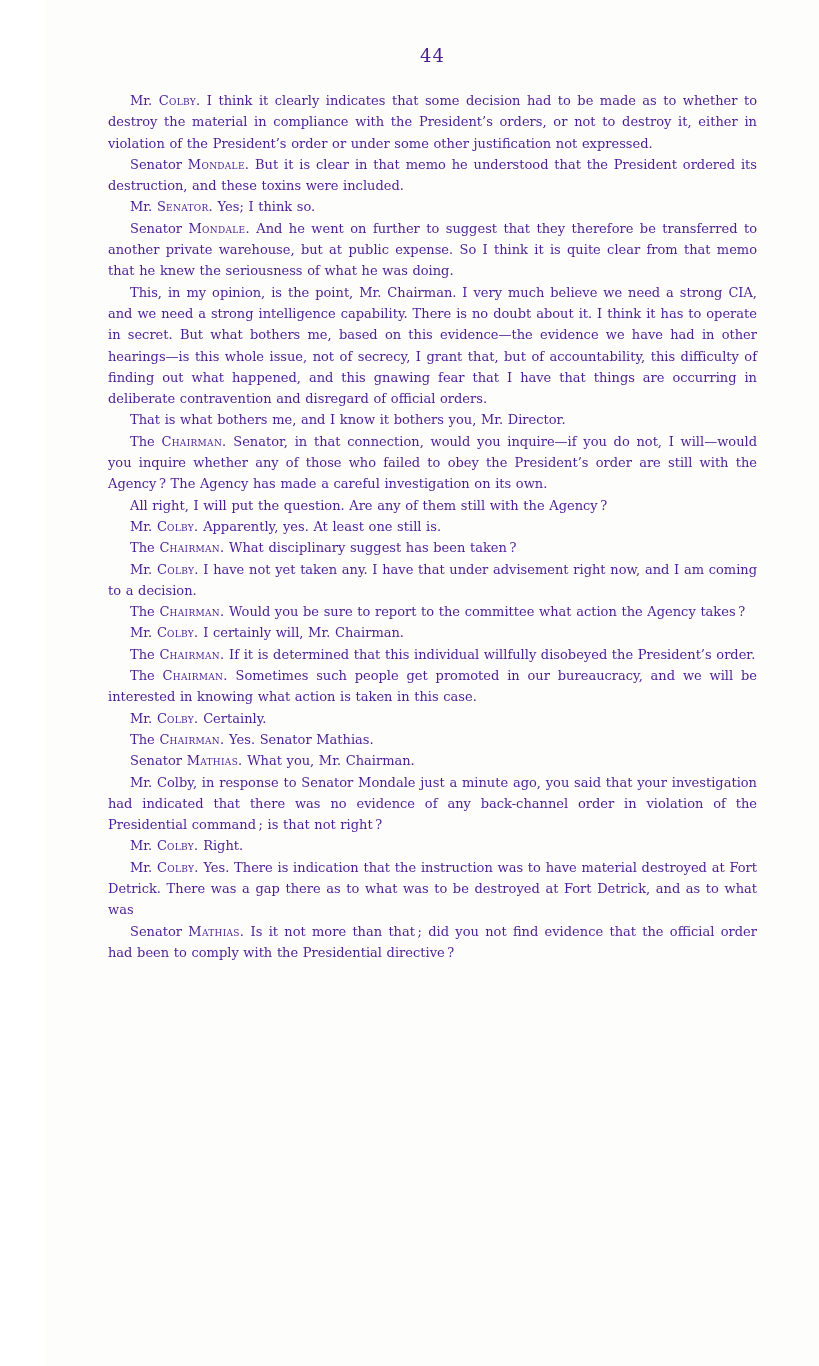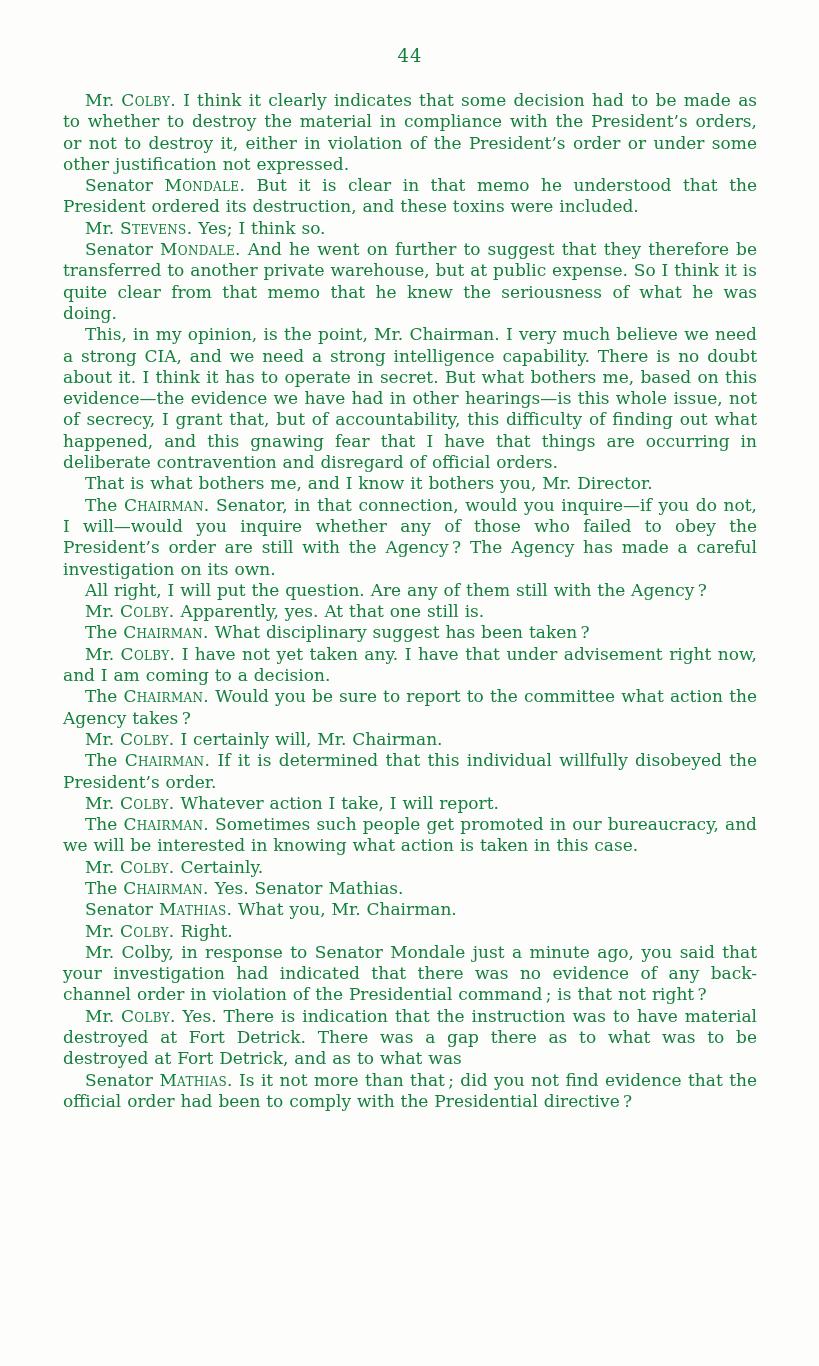--- a/index.html
+++ b/index.html
@@ -12,66 +12,66 @@
     height: 1366px;
     overflow: hidden;
     position: relative;
   }
   .page {
     position: absolute;
     inset: 0;
     box-sizing: border-box;
     padding: 46px 62px 0 63px;
     background: #fdfdfc;
-    color: #15803d;
+    color: #4c1d95;
     font-family: "DejaVu Serif", "Liberation Serif", serif;
+    margin-left: 45px;
   }
   .page-number {
     text-align: center;
     font-size: 18px;
     line-height: 20px;
     letter-spacing: 1px;
     margin: 0 0 24px 0;
   }
   .transcript p {
     margin: 0;
-    font-size: 17px;
+    font-size: 13px;
     line-height: 21.3px;
     text-align: justify;
     text-indent: 22px;
     word-spacing: 0.5px;
   }
   .transcript .sc {
     font-variant: small-caps;
     letter-spacing: 0.3px;
   }
 </style>
 </head>
 <body>
 
 <div class="page">
   <div class="page-number">44</div>
   <div class="transcript">
       <p><span>Mr. </span><span class="sc">Colby.</span><span> I think it clearly indicates that some decision had to be made as to whether to destroy the material in compliance with the President’s orders, or not to destroy it, either in violation of the President’s order or under some other justification not expressed.</span></p>
       <p><span>Senator </span><span class="sc">Mondale.</span><span> But it is clear in that memo he understood that the President ordered its destruction, and these toxins were included.</span></p>
-      <p><span>Mr. </span><span class="sc">Stevens.</span><span> Yes; I think so.</span></p>
+      <p><span>Mr. </span><span class="sc">Senator.</span><span> Yes; I think so.</span></p>
       <p><span>Senator </span><span class="sc">Mondale.</span><span> And he went on further to suggest that they therefore be transferred to another private warehouse, but at public expense. So I think it is quite clear from that memo that he knew the seriousness of what he was doing.</span></p>
       <p><span>This, in my opinion, is the point, Mr. Chairman. I very much believe we need a strong CIA, and we need a strong intelligence capability. There is no doubt about it. I think it has to operate in secret. But what bothers me, based on this evidence—the evidence we have had in other hearings—is this whole issue, not of secrecy, I grant that, but of accountability, this difficulty of finding out what happened, and this gnawing fear that I have that things are occurring in deliberate contravention and disregard of official orders.</span></p>
       <p><span>That is what bothers me, and I know it bothers you, Mr. Director.</span></p>
       <p><span>The </span><span class="sc">Chairman.</span><span> Senator, in that connection, would you inquire—if you do not, I will—would you inquire whether any of those who failed to obey the President’s order are still with the Agency ? The Agency has made a careful investigation on its own.</span></p>
       <p><span>All right, I will put the question. Are any of them still with the Agency ?</span></p>
-      <p><span>Mr. </span><span class="sc">Colby.</span><span> Apparently, yes. At that one still is.</span></p>
+      <p><span>Mr. </span><span class="sc">Colby.</span><span> Apparently, yes. At least one still is.</span></p>
       <p><span>The </span><span class="sc">Chairman.</span><span> What disciplinary suggest has been taken ?</span></p>
       <p><span>Mr. </span><span class="sc">Colby.</span><span> I have not yet taken any. I have that under advisement right now, and I am coming to a decision.</span></p>
       <p><span>The </span><span class="sc">Chairman.</span><span> Would you be sure to report to the committee what action the Agency takes ?</span></p>
       <p><span>Mr. </span><span class="sc">Colby.</span><span> I certainly will, Mr. Chairman.</span></p>
       <p><span>The </span><span class="sc">Chairman.</span><span> If it is determined that this individual willfully disobeyed the President’s order.</span></p>
-      <p><span>Mr. </span><span class="sc">Colby.</span><span> Whatever action I take, I will report.</span></p>
       <p><span>The </span><span class="sc">Chairman.</span><span> Sometimes such people get promoted in our bureaucracy, and we will be interested in knowing what action is taken in this case.</span></p>
       <p><span>Mr. </span><span class="sc">Colby.</span><span> Certainly.</span></p>
       <p><span>The </span><span class="sc">Chairman.</span><span> Yes. Senator Mathias.</span></p>
       <p><span>Senator </span><span class="sc">Mathias.</span><span> What you, Mr. Chairman.</span></p>
+      <p><span>Mr. Colby, in response to Senator Mondale just a minute ago, you said that your investigation had indicated that there was no evidence of any back-channel order in violation of the Presidential command ; is that not right ?</span></p>
       <p><span>Mr. </span><span class="sc">Colby.</span><span> Right.</span></p>
-      <p><span>Mr. Colby, in response to Senator Mondale just a minute ago, you said that your investigation had indicated that there was no evidence of any back-channel order in violation of the Presidential command ; is that not right ?</span></p>
       <p><span>Mr. </span><span class="sc">Colby.</span><span> Yes. There is indication that the instruction was to have material destroyed at Fort Detrick. There was a gap there as to what was to be destroyed at Fort Detrick, and as to what was</span></p>
       <p><span>Senator </span><span class="sc">Mathias.</span><span> Is it not more than that ; did you not find evidence that the official order had been to comply with the Presidential directive ?</span></p>
     </div>
 </div>
 
 </body></html>

